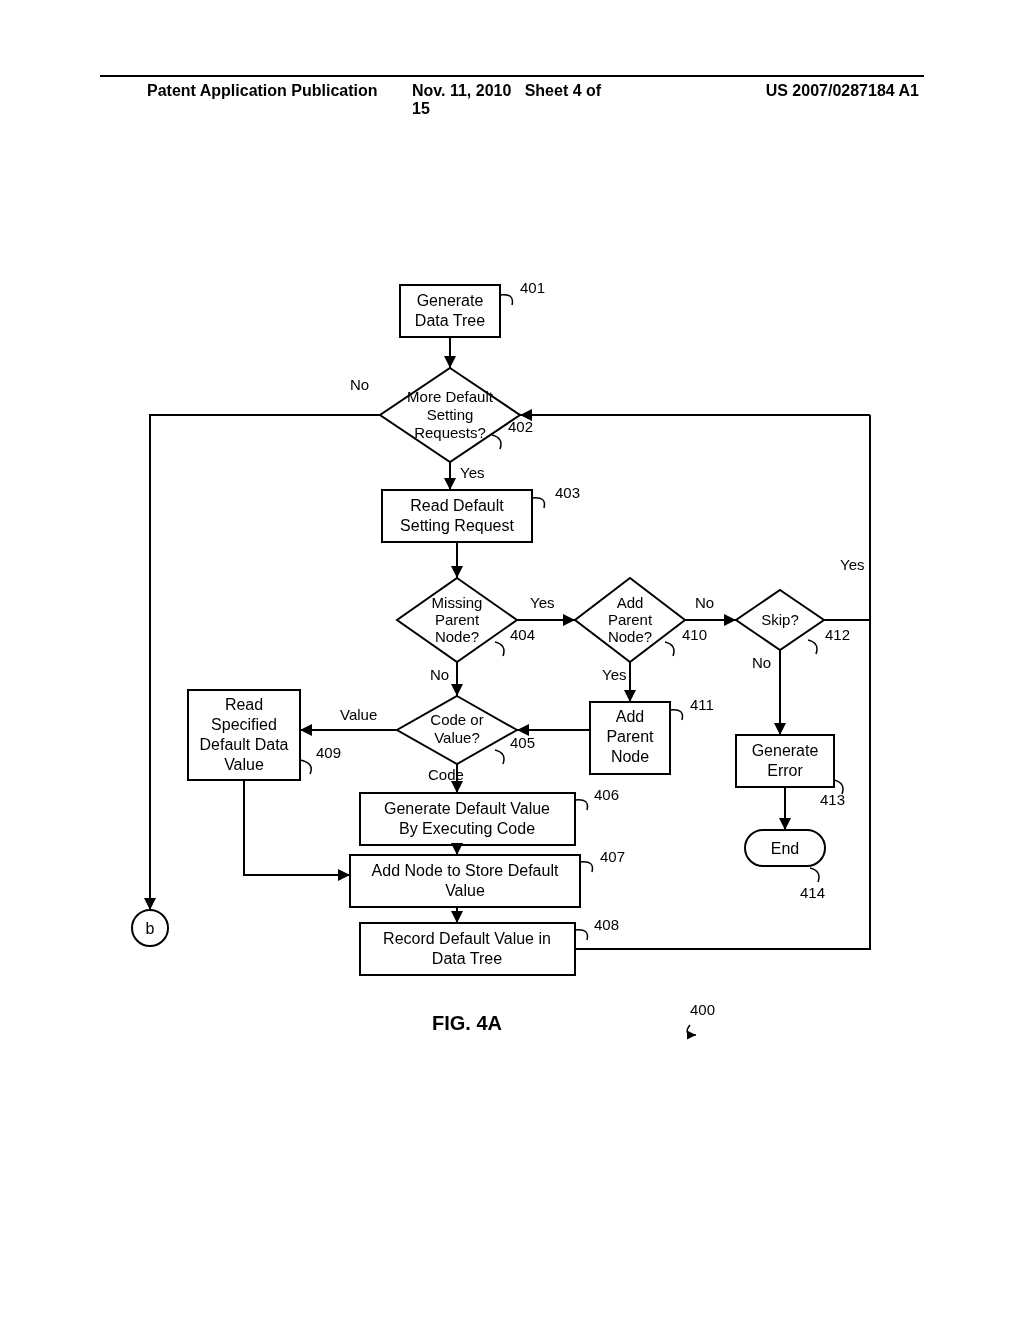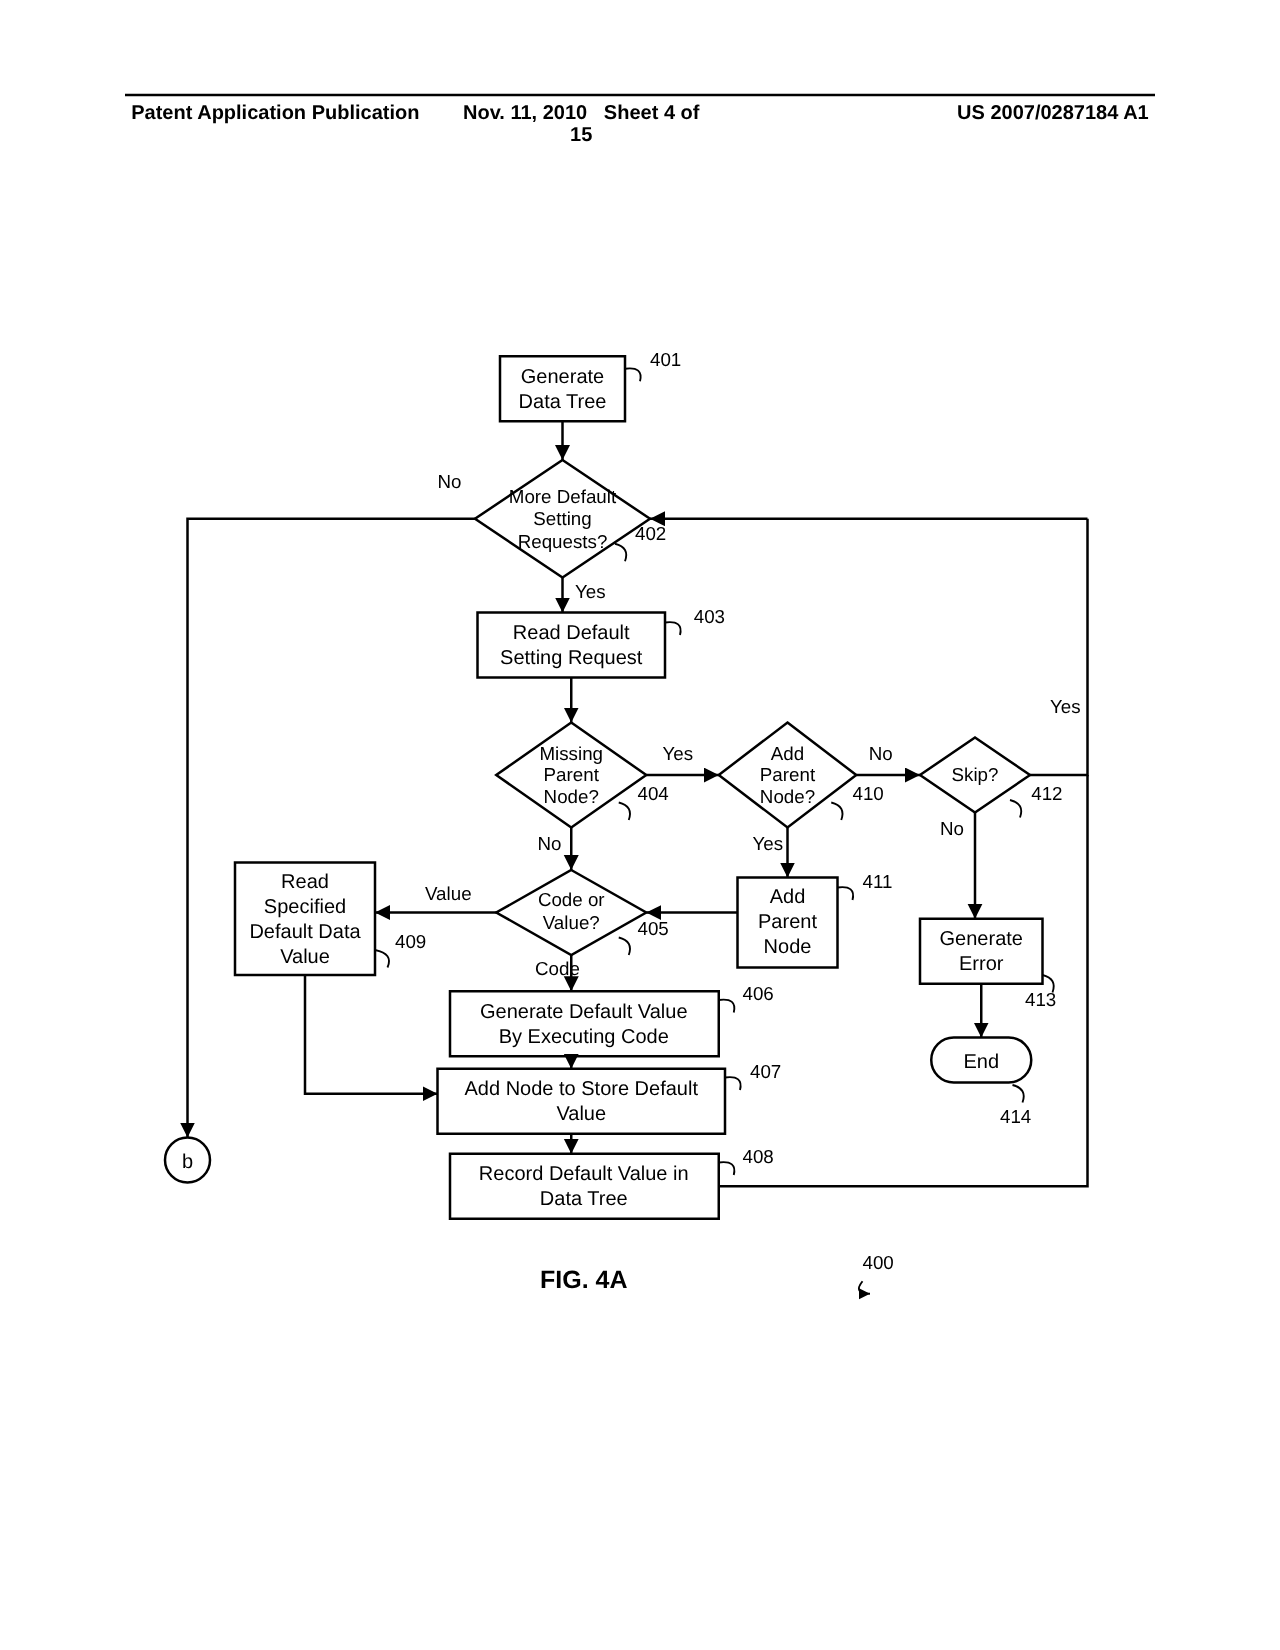--- a/index.html
+++ b/index.html
@@ -22,23 +22,24 @@
     left: 100px;
     right: 100px;
     top: 75px;
     border-top: 2px solid #000;
   }
   .hdr {
     position: absolute;
     top: 82px;
     font-size: 16px;
     font-weight: bold;
+    margin-left: 42px;
   }
   .hdr-left { left: 105px; }
-  .hdr-mid  { left: 370px; text-align: center; width: 190px; }
+  .hdr-mid  { left: 370px; text-align: left; width: 190px; }
   .hdr-right{ right: 105px; text-align: right; }
 
   svg {
     position: absolute;
     left: 0;
     top: 0;
   }
   svg text {
     font-family: Arial, Helvetica, sans-serif;
     font-size: 16px;

